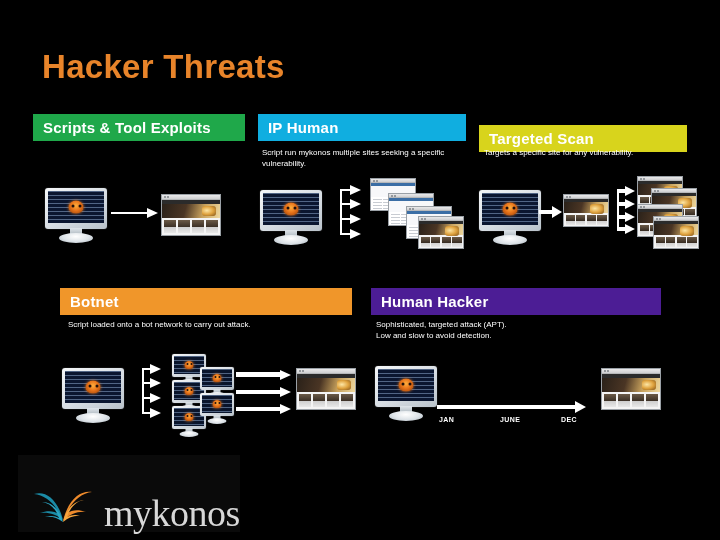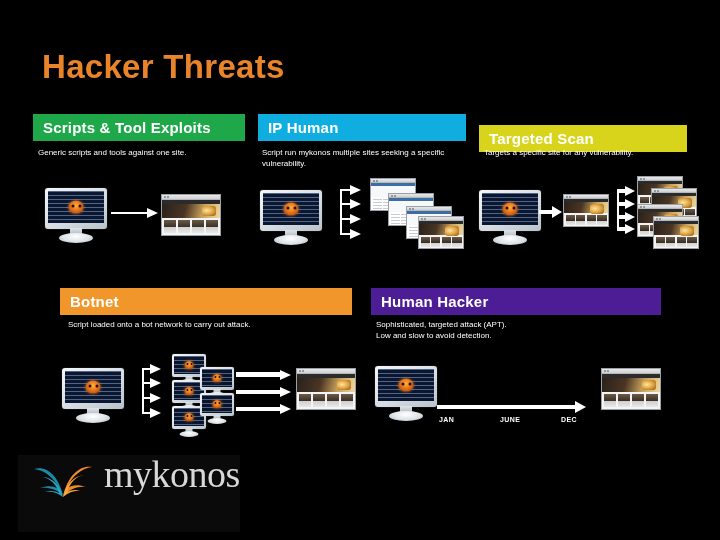--- a/index.html
+++ b/index.html
@@ -240,21 +240,21 @@
     letter-spacing: 0.4px;
   }
 
   
   #logo-box {
     position: absolute;
     left: 18px; top: 455px;
     width: 222px; height: 77px;
     background: #0a0a0a;
     display: flex;
-    align-items: flex-start;
+    align-items: flex-end;
     padding-left: 14px;
   }
   #logo-mark { width: 66px; height: 52px; flex: none; }
   #logo-word {
     margin-left: 6px;
     font-family: "Liberation Serif", serif;
     font-size: 38px;
     line-height: 1;
     color: #d8d8d8;
     letter-spacing: -0.5px;
@@ -263,21 +263,20 @@
 </head>
 <body>
 
 <div id="slide">
 
   <div id="title">Hacker Threats</div>
 
   <div class="cat-bar" id="bar-scripts">
     <span>Scripts &amp; Tool Exploits</span>
   </div>
-  <div class="cat-desc" id="desc-scripts">Generic scripts and tools against one site.</div>
 
   <div class="diagram" id="dia-scripts">
     <div class="monitor" style="left:12px; top:12px;">
       <div class="bezel">
         <div class="scr">
           <div class="skull"></div>
         </div>
       </div>
       <div class="neck"></div>
       <div class="base"></div>

